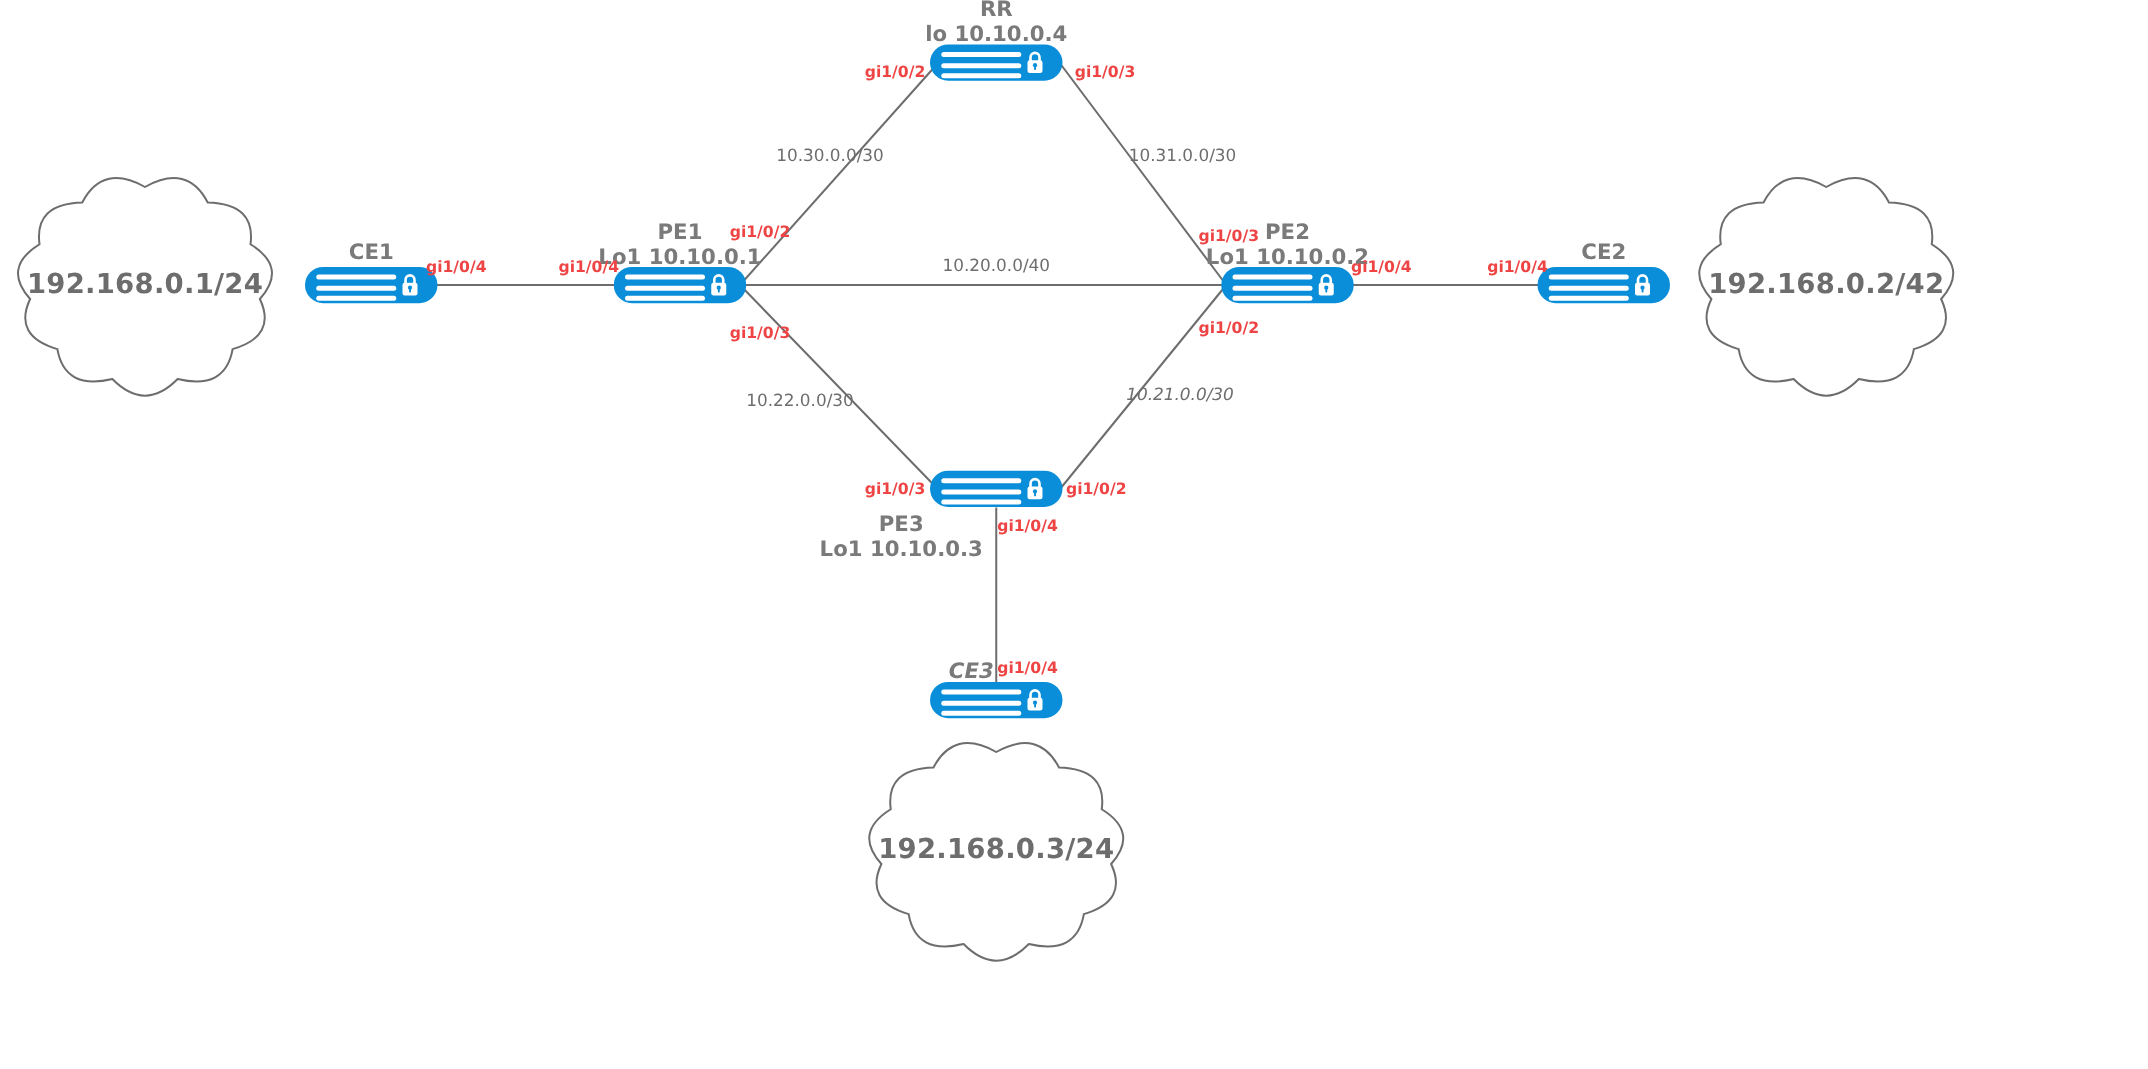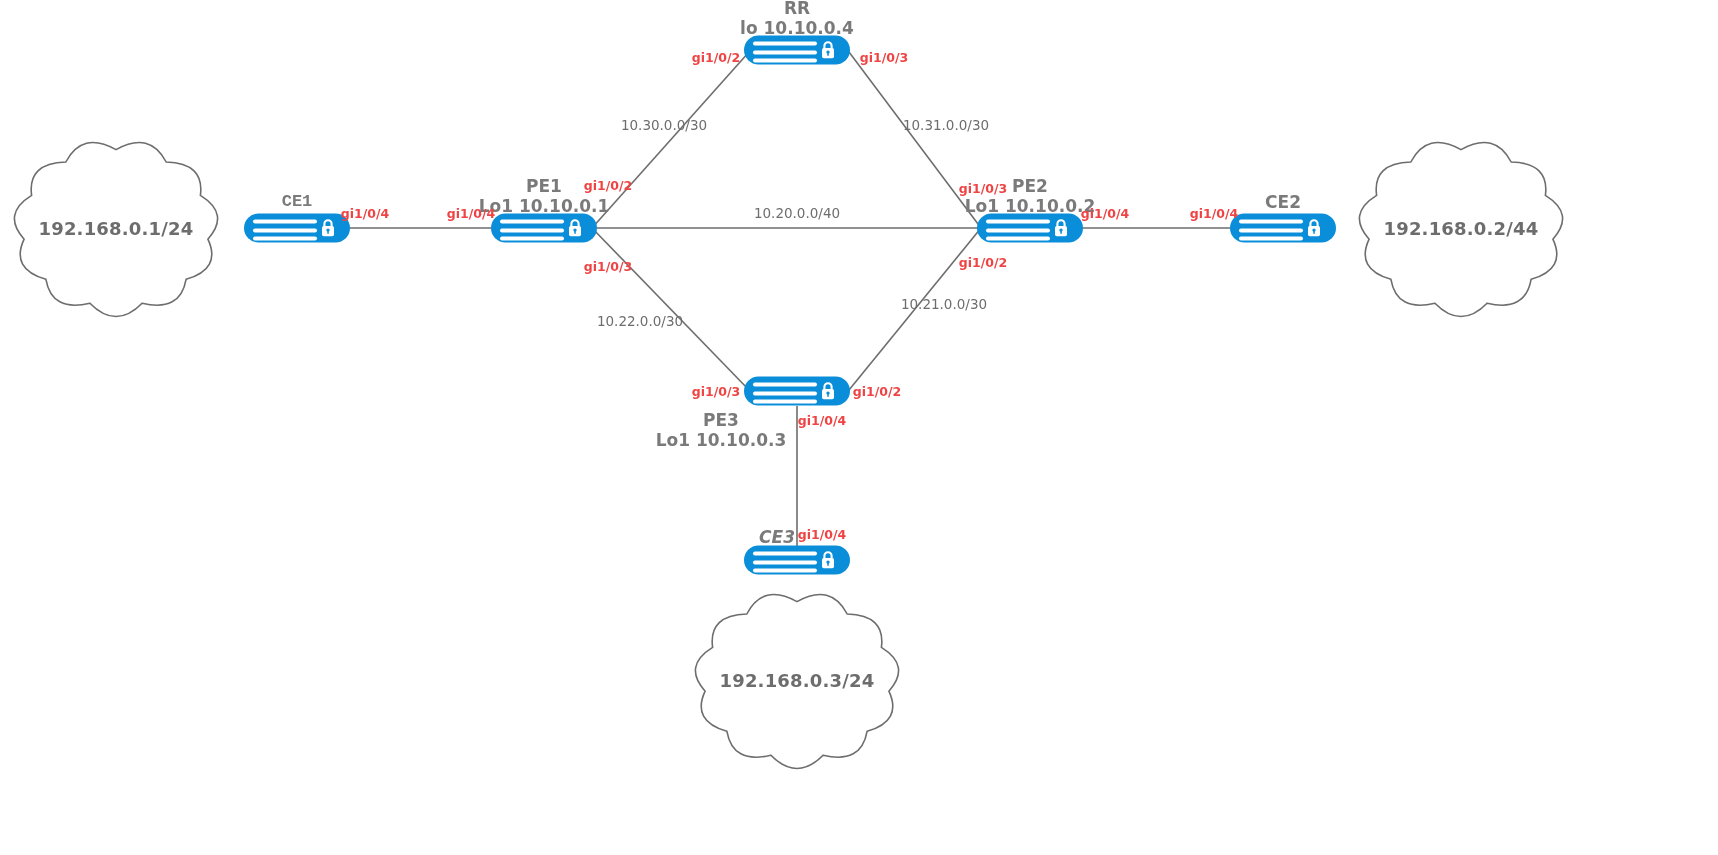--- a/index.html
+++ b/index.html
@@ -20,21 +20,21 @@
   svg#wires {
     position: absolute;
     left: 0;
     top: 0;
     width: 1718px;
     height: 855px;
   }
   .cloud-label {
     position: absolute;
     font-family: "DejaVu Sans", sans-serif;
-    font-size: 18px;
+    font-size: 22px;
     font-weight: 700;
     color: #6d6d6d;
     white-space: nowrap;
     transform: translate(-50%, -50%);
     letter-spacing: 0.2px;
   }
   .node {
     position: absolute;
     transform: translate(-50%, -50%);
   }
@@ -115,40 +115,40 @@
         <line x1="592" y1="228" x2="981" y2="228" stroke="#6d6d6d" stroke-width="1.6"></line>
         <line x1="592" y1="228" x2="749" y2="390" stroke="#6d6d6d" stroke-width="1.6"></line>
         <line x1="849" y1="390" x2="981" y2="228" stroke="#6d6d6d" stroke-width="1.6"></line>
         <line x1="1080" y1="228" x2="1233" y2="228" stroke="#6d6d6d" stroke-width="1.6"></line>
         <line x1="797" y1="406" x2="797" y2="548" stroke="#6d6d6d" stroke-width="1.6"></line>
       </g>
   </svg>
 
   <div id="cloud-labels">
       <div class="cloud-label" style="left: 116px; top: 228px;">192.168.0.1/24</div>
-      <div class="cloud-label" style="left: 1461px; top: 228px;">192.168.0.2/44</div>
+      <div class="cloud-label" style="left: 1461px; top: 228px;">192.168.0.2/42</div>
       <div class="cloud-label" style="left: 797px; top: 680px;">192.168.0.3/24</div>
     </div>
   <div id="nodes-layer">
       <div class="node" style="left: 297px; top: 228px;">
         <div class="router">
           <div class="bars">
             <i></i>
             <i></i>
             <i></i>
           </div>
           <div class="lock"><svg viewBox="0 0 14 19" width="14" height="19">
               <path d="M3.4 8.2 V5.4 a3.6 3.6 0 0 1 7.2 0 V8.2" fill="none" stroke="#ffffff" stroke-width="2.1"></path>
               <rect x="1" y="7.6" width="12" height="10.2" rx="1.8" fill="#ffffff"></rect>
               <circle cx="7" cy="11.6" r="1.7" fill="#0a8ed9"></circle>
               <rect x="6.3" y="11.9" width="1.5" height="3.6" rx="0.7" fill="#0a8ed9"></rect>
             </svg></div>
         </div>
       </div>
-      <div class="node-label" style="left: 297px; top: 192px; font-family: Liberation Mono, monospace;">
+      <div class="node-label" style="left: 297px; top: 192px;">
         <div>CE1</div>
       </div>
       <div class="node" style="left: 544px; top: 228px;">
         <div class="router">
           <div class="bars">
             <i></i>
             <i></i>
             <i></i>
           </div>
           <div class="lock"><svg viewBox="0 0 14 19" width="14" height="19">
@@ -255,21 +255,21 @@
       </div>
       <div class="node-label" style="left: 777px; top: 527px; font-style: italic;">
         <div>CE3</div>
       </div>
     </div>
   <div id="subnet-layer">
       <div class="subnet-label" style="left: 640px; top: 125px; margin-left: 24px;">10.30.0.0/30</div>
       <div class="subnet-label" style="left: 946px; top: 125px;">10.31.0.0/30</div>
       <div class="subnet-label" style="left: 797px; top: 213px;">10.20.0.0/40</div>
       <div class="subnet-label" style="left: 640px; top: 321px;">10.22.0.0/30</div>
-      <div class="subnet-label" style="left: 944px; top: 304px;">10.21.0.0/30</div>
+      <div class="subnet-label" style="left: 944px; top: 316px; font-style: italic;">10.21.0.0/30</div>
     </div>
   <div id="ports-layer">
       <div class="port-label" style="left: 365px; top: 213px;">gi1/0/4</div>
       <div class="port-label" style="left: 471px; top: 213px;">gi1/0/4</div>
       <div class="port-label" style="left: 608px; top: 185px;">gi1/0/2</div>
       <div class="port-label" style="left: 608px; top: 266px;">gi1/0/3</div>
       <div class="port-label" style="left: 716px; top: 57px;">gi1/0/2</div>
       <div class="port-label" style="left: 884px; top: 57px;">gi1/0/3</div>
       <div class="port-label" style="left: 983px; top: 188px;">gi1/0/3</div>
       <div class="port-label" style="left: 983px; top: 262px;">gi1/0/2</div>

